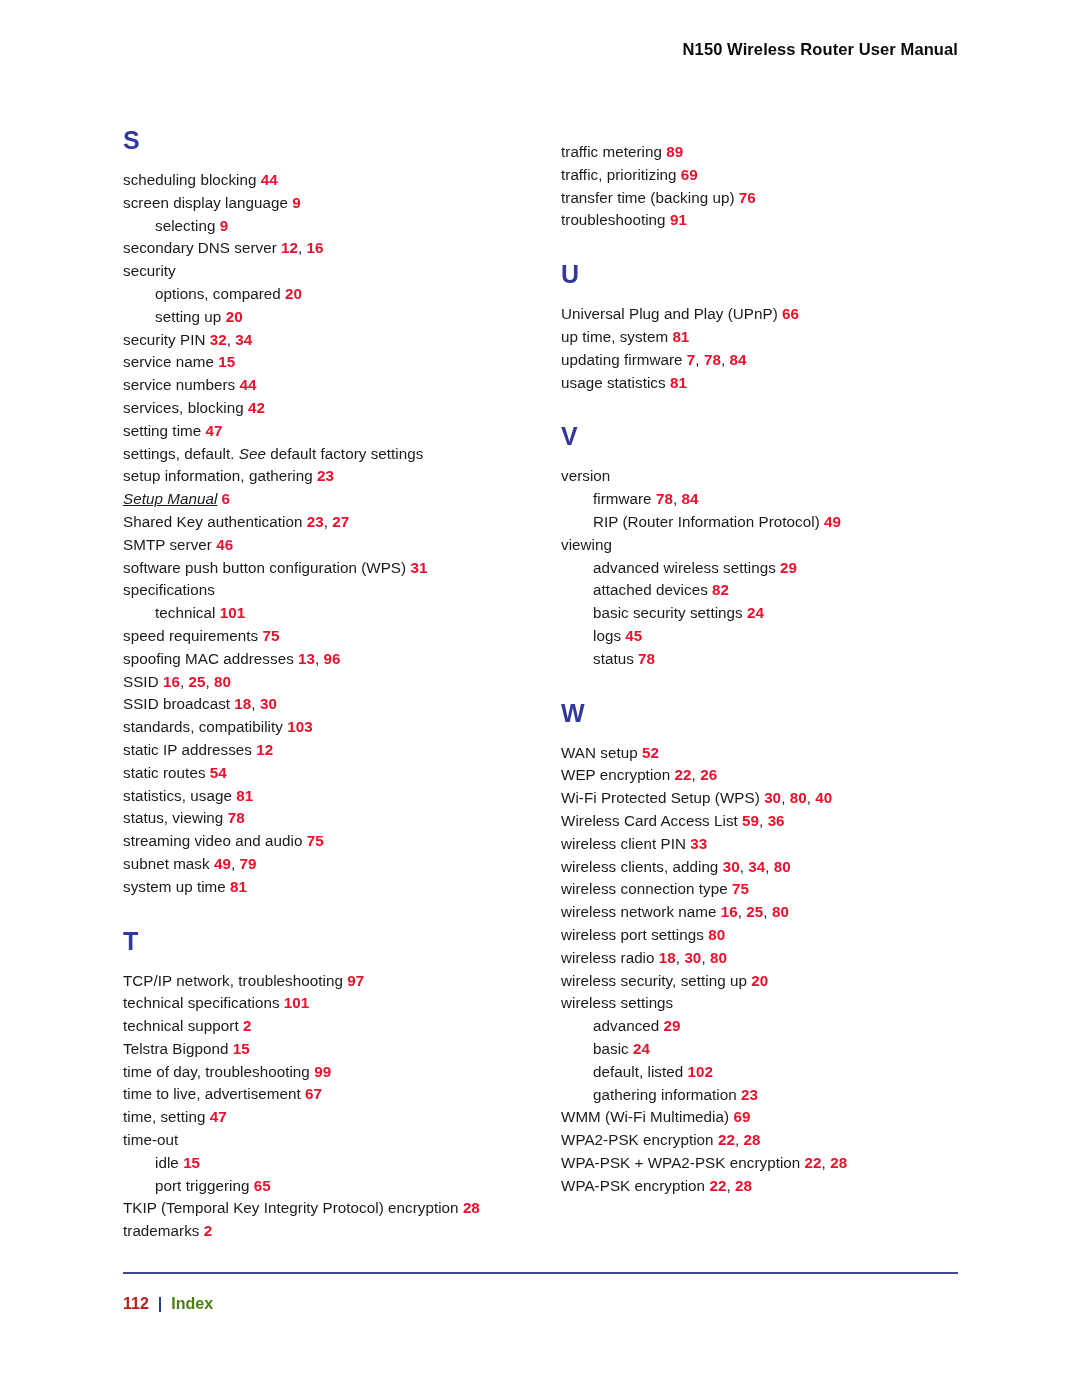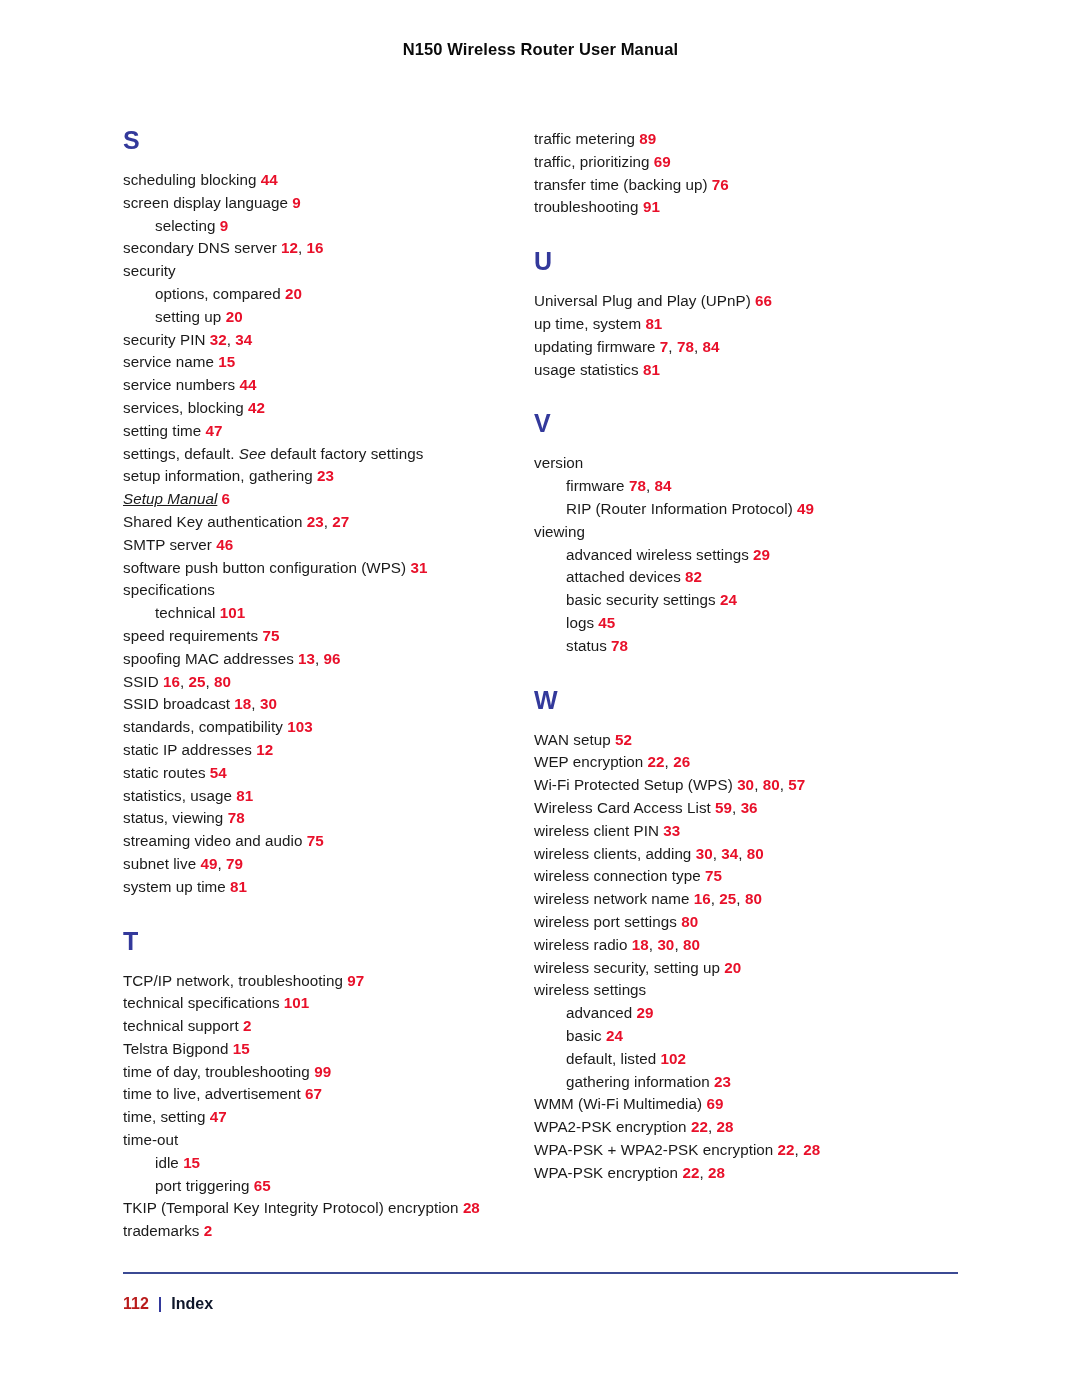--- a/index.html
+++ b/index.html
@@ -15,42 +15,42 @@
     color: #000000;
     overflow: hidden;
   }
 
   
   .page-header {
     position: absolute;
     top: 40px;
     left: 123px;
     width: 835px;
-    text-align: center;
+    text-align: right;
     font-size: 16.5px;
     font-weight: bold;
     letter-spacing: 0.1px;
     color: #0a0a0a;
   }
 
   
   .index-body {
     position: absolute;
     top: 128px;
     left: 123px;
     width: 835px;
     height: 1110px;
   }
   .col {
     position: absolute;
     top: 0;
     width: 400px;
   }
   .col-left  { left: 0; }
-  .col-right { left: 411px; }
+  .col-right { left: 438px; margin-top: 13px; }
 
   
   .section {
     display: block;
   }
   .section-letter {
     font-size: 25px;
     font-weight: bold;
     color: #33399b;
     line-height: 1;
@@ -98,21 +98,21 @@
   .footer {
     position: absolute;
     left: 123px;
     top: 1295px;
     font-size: 16px;
     font-weight: bold;
     white-space: nowrap;
   }
   .footer .page-num { color: #b91c1c; }
   .footer .bar { color: #33399b; padding: 0 9px; }
-  .footer .label { color: #0f172a; }
+  .footer .label { color: #4d7c0f; }
 </style>
 </head>
 <body>
 
 <div class="page-header">N150 Wireless Router User Manual</div>
 
 <div class="index-body">
   <div class="col col-left">
       <div class="section">
         <div class="section-letter">S</div>
@@ -140,21 +140,21 @@
           <div class="entry lvl1"><span class="entry-term">speed requirements</span><span class="pages"> <span class="pg">75</span></span></div>
           <div class="entry lvl1"><span class="entry-term">spoofing MAC addresses</span><span class="pages"> <span class="pg">13</span><span class="sep">, </span><span class="pg">96</span></span></div>
           <div class="entry lvl1"><span class="entry-term">SSID</span><span class="pages"> <span class="pg">16</span><span class="sep">, </span><span class="pg">25</span><span class="sep">, </span><span class="pg">80</span></span></div>
           <div class="entry lvl1"><span class="entry-term">SSID broadcast</span><span class="pages"> <span class="pg">18</span><span class="sep">, </span><span class="pg">30</span></span></div>
           <div class="entry lvl1"><span class="entry-term">standards, compatibility</span><span class="pages"> <span class="pg">103</span></span></div>
           <div class="entry lvl1"><span class="entry-term">static IP addresses</span><span class="pages"> <span class="pg">12</span></span></div>
           <div class="entry lvl1"><span class="entry-term">static routes</span><span class="pages"> <span class="pg">54</span></span></div>
           <div class="entry lvl1"><span class="entry-term">statistics, usage</span><span class="pages"> <span class="pg">81</span></span></div>
           <div class="entry lvl1"><span class="entry-term">status, viewing</span><span class="pages"> <span class="pg">78</span></span></div>
           <div class="entry lvl1"><span class="entry-term">streaming video and audio</span><span class="pages"> <span class="pg">75</span></span></div>
-          <div class="entry lvl1"><span class="entry-term">subnet live</span><span class="pages"> <span class="pg">49</span><span class="sep">, </span><span class="pg">79</span></span></div>
+          <div class="entry lvl1"><span class="entry-term">subnet mask</span><span class="pages"> <span class="pg">49</span><span class="sep">, </span><span class="pg">79</span></span></div>
           <div class="entry lvl1"><span class="entry-term">system up time</span><span class="pages"> <span class="pg">81</span></span></div>
         </div>
       </div>
       <div class="section">
         <div class="section-letter">T</div>
         <div class="section-entries">
           <div class="entry lvl1"><span class="entry-term">TCP/IP network, troubleshooting</span><span class="pages"> <span class="pg">97</span></span></div>
           <div class="entry lvl1"><span class="entry-term">technical specifications</span><span class="pages"> <span class="pg">101</span></span></div>
           <div class="entry lvl1"><span class="entry-term">technical support</span><span class="pages"> <span class="pg">2</span></span></div>
           <div class="entry lvl1"><span class="entry-term">Telstra Bigpond</span><span class="pages"> <span class="pg">15</span></span></div>
@@ -199,21 +199,21 @@
           <div class="entry lvl2"><span class="entry-term">basic security settings</span><span class="pages"> <span class="pg">24</span></span></div>
           <div class="entry lvl2"><span class="entry-term">logs</span><span class="pages"> <span class="pg">45</span></span></div>
           <div class="entry lvl2"><span class="entry-term">status</span><span class="pages"> <span class="pg">78</span></span></div>
         </div>
       </div>
       <div class="section">
         <div class="section-letter">W</div>
         <div class="section-entries">
           <div class="entry lvl1"><span class="entry-term">WAN setup</span><span class="pages"> <span class="pg">52</span></span></div>
           <div class="entry lvl1"><span class="entry-term">WEP encryption</span><span class="pages"> <span class="pg">22</span><span class="sep">, </span><span class="pg">26</span></span></div>
-          <div class="entry lvl1"><span class="entry-term">Wi-Fi Protected Setup (WPS)</span><span class="pages"> <span class="pg">30</span><span class="sep">, </span><span class="pg">80</span><span class="sep">, </span><span class="pg">57</span></span></div>
+          <div class="entry lvl1"><span class="entry-term">Wi-Fi Protected Setup (WPS)</span><span class="pages"> <span class="pg">30</span><span class="sep">, </span><span class="pg">80</span><span class="sep">, </span><span class="pg">40</span></span></div>
           <div class="entry lvl1"><span class="entry-term">Wireless Card Access List</span><span class="pages"> <span class="pg">59</span><span class="sep">, </span><span class="pg">36</span></span></div>
           <div class="entry lvl1"><span class="entry-term">wireless client PIN</span><span class="pages"> <span class="pg">33</span></span></div>
           <div class="entry lvl1"><span class="entry-term">wireless clients, adding</span><span class="pages"> <span class="pg">30</span><span class="sep">, </span><span class="pg">34</span><span class="sep">, </span><span class="pg">80</span></span></div>
           <div class="entry lvl1"><span class="entry-term">wireless connection type</span><span class="pages"> <span class="pg">75</span></span></div>
           <div class="entry lvl1"><span class="entry-term">wireless network name</span><span class="pages"> <span class="pg">16</span><span class="sep">, </span><span class="pg">25</span><span class="sep">, </span><span class="pg">80</span></span></div>
           <div class="entry lvl1"><span class="entry-term">wireless port settings</span><span class="pages"> <span class="pg">80</span></span></div>
           <div class="entry lvl1"><span class="entry-term">wireless radio</span><span class="pages"> <span class="pg">18</span><span class="sep">, </span><span class="pg">30</span><span class="sep">, </span><span class="pg">80</span></span></div>
           <div class="entry lvl1"><span class="entry-term">wireless security, setting up</span><span class="pages"> <span class="pg">20</span></span></div>
           <div class="entry lvl1"><span class="entry-term">wireless settings</span></div>
           <div class="entry lvl2"><span class="entry-term">advanced</span><span class="pages"> <span class="pg">29</span></span></div>

